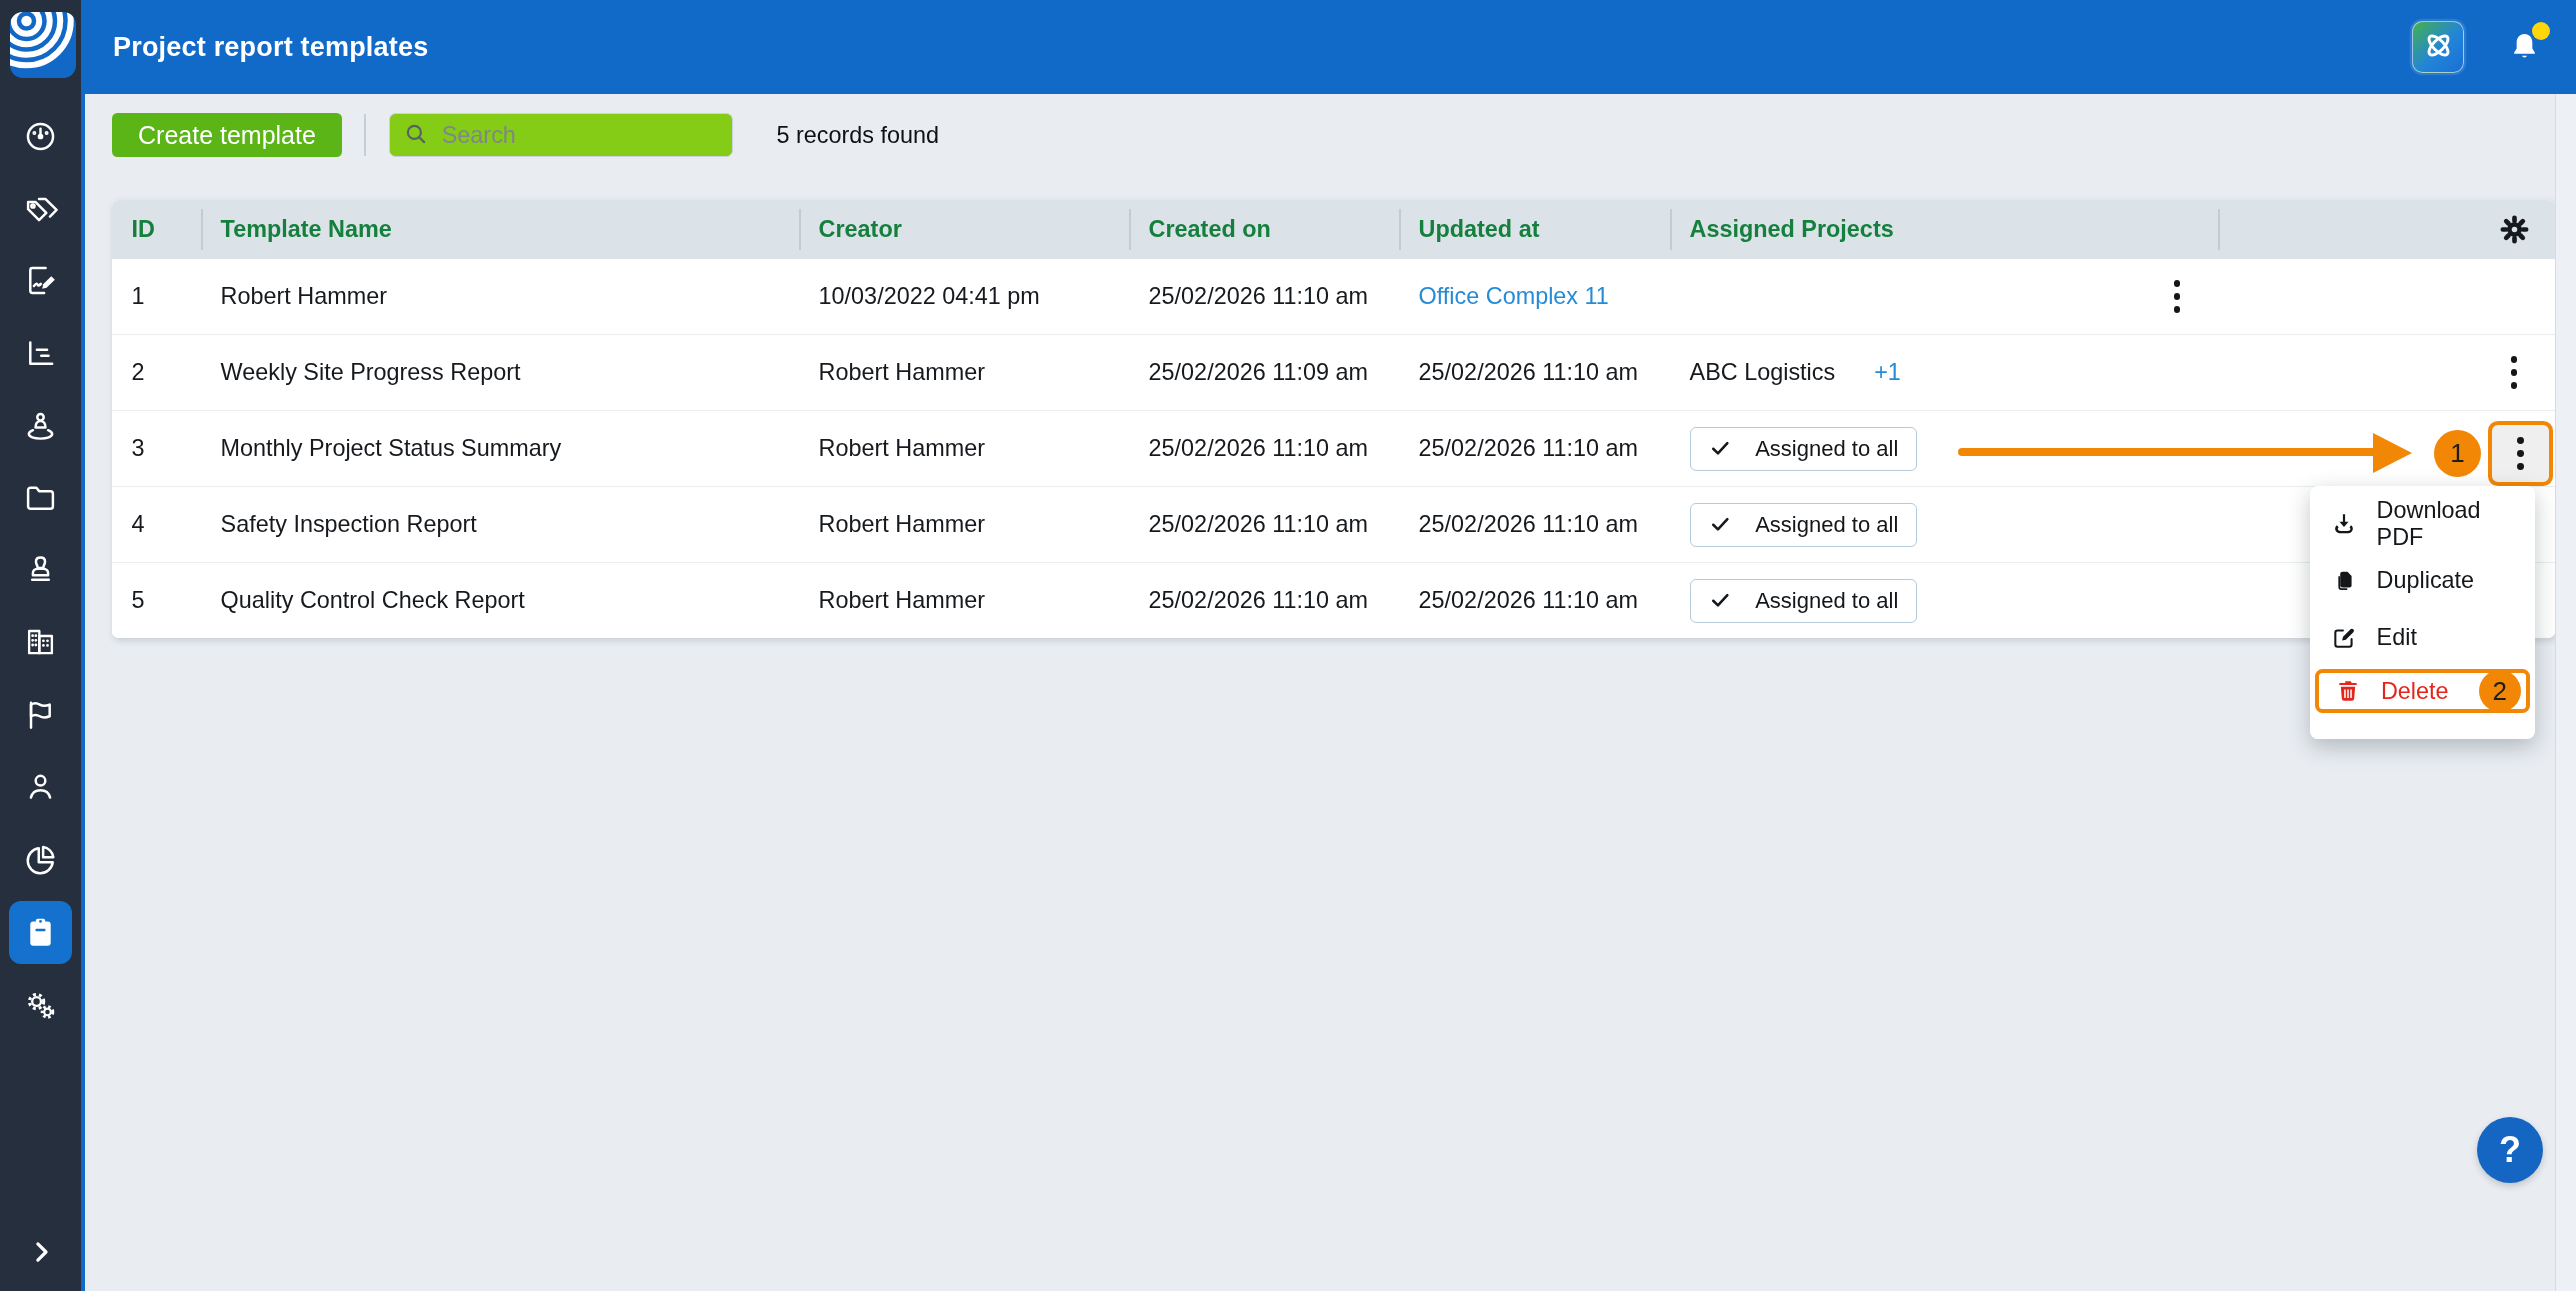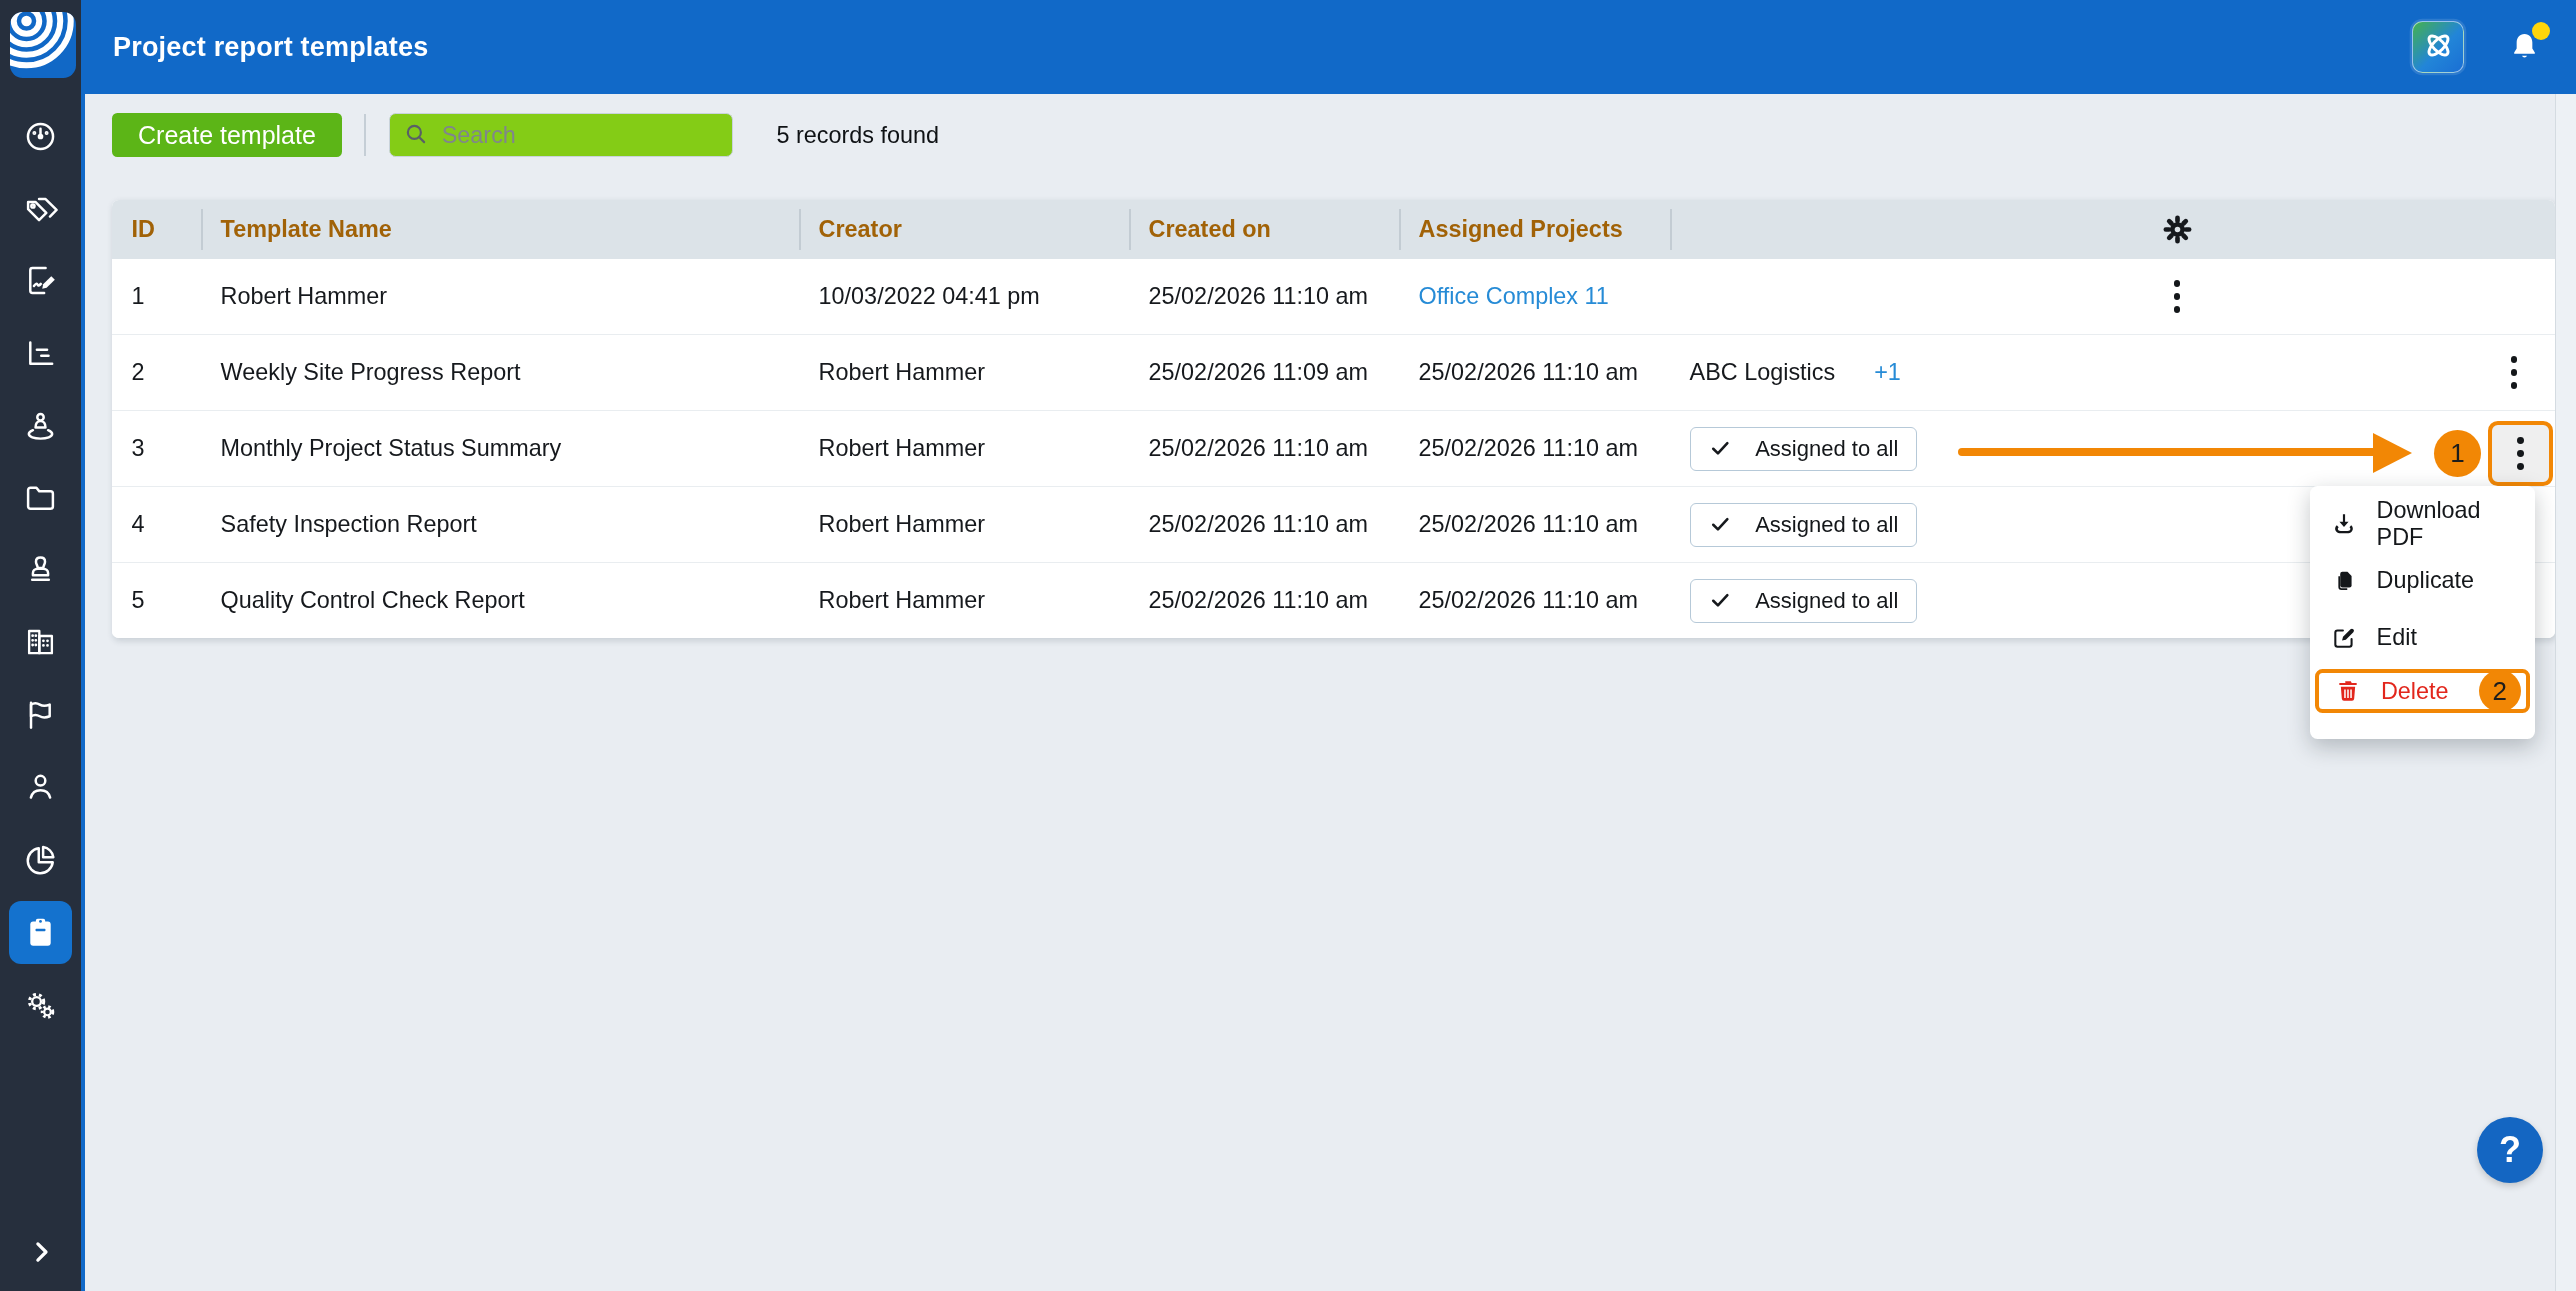--- a/index.html
+++ b/index.html
@@ -85,21 +85,21 @@
     position:absolute;left:112px;top:200px;width:2443px;
     background:#fff;border-radius:6.8px;box-shadow:1.5px 2.3px 6px rgba(40,55,70,.16);
   }
   .trow{
     display:grid;
     grid-template-columns:89px 598px 330px 270px 271px 548px 337px;
     align-items:center;
   }
   .thead{
     background:var(--c-thead);height:59px;border-radius:6.8px 6.8px 0 0;
-    font-weight:700;font-size:23.4px;color:#a16207;
+    font-weight:700;font-size:23.4px;color:#15803d;
   }
   .th,.td{padding-left:19.6px;box-sizing:border-box;}
   .th{position:relative;height:59px;display:flex;align-items:center;}
   .th.sep::before{content:"";position:absolute;left:0;top:9px;bottom:9px;width:1.5px;background:#C3CCD3;}
   .th-actions{display:flex;justify-content:flex-end;padding-right:22.6px;}
   .gear-btn{width:35px;height:35px;cursor:pointer;}
   .gear-btn svg{width:35px;height:35px;}
   .tbody .trow{height:75px;background:#fff;font-size:23.4px;color:#16191D;}
   .tbody .trow + .trow{border-top:1.5px solid #E9EDF0;}
   .tbody .trow:last-child{border-radius:0 0 6.8px 6.8px;}
@@ -353,20 +353,21 @@
     </div>
     <div class="records">5 records found</div>
   </div>
 
   <div class="table">
     <div class="trow thead">
       <div class="th">ID</div>
       <div class="th sep">Template Name</div>
       <div class="th sep">Creator</div>
       <div class="th sep">Created on</div>
+      <div class="th sep">Updated at</div>
       <div class="th sep">Assigned Projects</div>
       <div class="th sep th-actions">
         <span class="gear-btn">
           <svg viewBox="0 0 24 24">
             <circle cx="12" cy="12" r="5" fill="#16191D"></circle>
             <g stroke="#16191D" stroke-width="3.2" stroke-linecap="round">
               <path d="M12 4v2.2M12 17.8V20M4 12h2.2M17.8 12H20M6.3 6.3l1.6 1.6M16.1 16.1l1.6 1.6M17.7 6.3l-1.6 1.6M7.9 16.1l-1.6 1.6"></path>
             </g>
             <circle cx="12" cy="12" r="1.9" fill="#DCE3E8"></circle>
           </svg>

